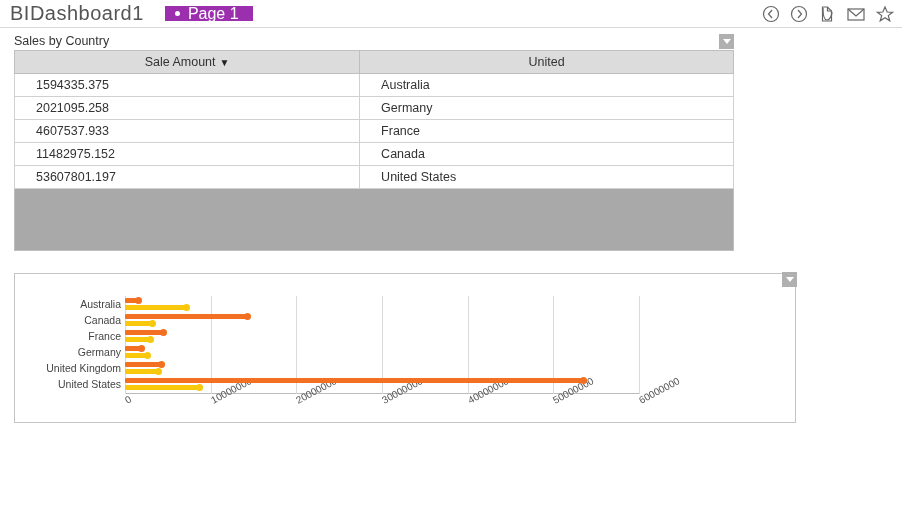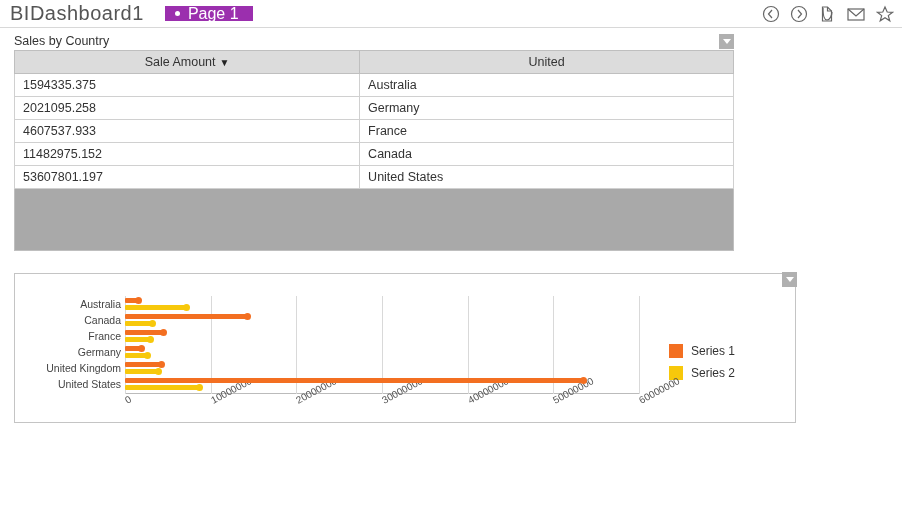--- a/index.html
+++ b/index.html
@@ -19,21 +19,21 @@
   
   .widget { position: relative; }
   .w1 { margin: 6px 0 0 14px; width: 720px; }
   .widget-title { font-size: 12.5px; color: #333; margin-bottom: 2px; }
   .widget-menu { position: absolute; top: 0; right: 0; width: 15px; height: 15px; background: #b0b0b0; display: flex; align-items: center; justify-content: center; cursor: pointer; }
   .widget-menu:after { content: ""; border-left: 4px solid transparent; border-right: 4px solid transparent; border-top: 5px solid #fff; }
 
   table.grid { width: 100%; border-collapse: collapse; table-layout: fixed; }
   table.grid th { background: #dcdcdc; border: 1px solid #bfbfbf; font-weight: 400; font-size: 12.5px; padding: 4px 14px; text-align: center; }
   table.grid th .sort { font-size: 10px; margin-left: 4px; color: #222; }
-  table.grid td { border: 1px solid #d0d0d0; padding: 4px 8px; font-size: 12.5px; color: #333; background: #fff; }
+  table.grid td { border: 1px solid #d0d0d0; padding: 4px 21px; font-size: 12.5px; color: #333; background: #fff; }
   .table-pad { background: #a9a9a9; height: 62px; border: 1px solid #bfbfbf; border-top: none; }
 
   
   .w2 { margin: 22px 0 0 14px; width: 782px; border: 1px solid #c4c4c4; padding-bottom: 6px; }
   .w2 .widget-menu { top: -2px; right: -2px; }
   .chart-wrap { display: flex; align-items: flex-start; padding: 22px 10px 0 14px; }
   .plot { position: relative; width: 610px; height: 120px; }
   .gridline { position: absolute; top: 0; bottom: 22px; width: 0; border-left: 1px solid #d9d9d9; }
   .axis-x { position: absolute; left: 96px; right: 0; top: 0; bottom: 22px; border-bottom: 1px solid #bbb; }
   .axis-y { position: absolute; left: 96px; top: 0; bottom: 22px; border-left: 1px solid #bbb; }
@@ -187,25 +187,15 @@
             <div class="cat-label">United Kingdom</div>
             <div class="bar s1" style="width: 36.6568px;"></div>
             <div class="bar s2" style="width: 34.2667px;"></div>
           </div>
           <div class="cat-row" style="top: 80px;">
             <div class="cat-label">United States</div>
             <div class="bar s1" style="width: 459.24px;"></div>
             <div class="bar s2" style="width: 74.53px;"></div>
           </div>
         </div>
-      <div class="legend">
-        <div class="legend-row">
-          <span class="swatch s1-sw"></span>
-          <span>Series 1</span>
-        </div>
-        <div class="legend-row">
-          <span class="swatch s2-sw"></span>
-          <span>Series 2</span>
-        </div>
-      </div>
     </div>
   </div>
 </div>
 
 </body></html>

